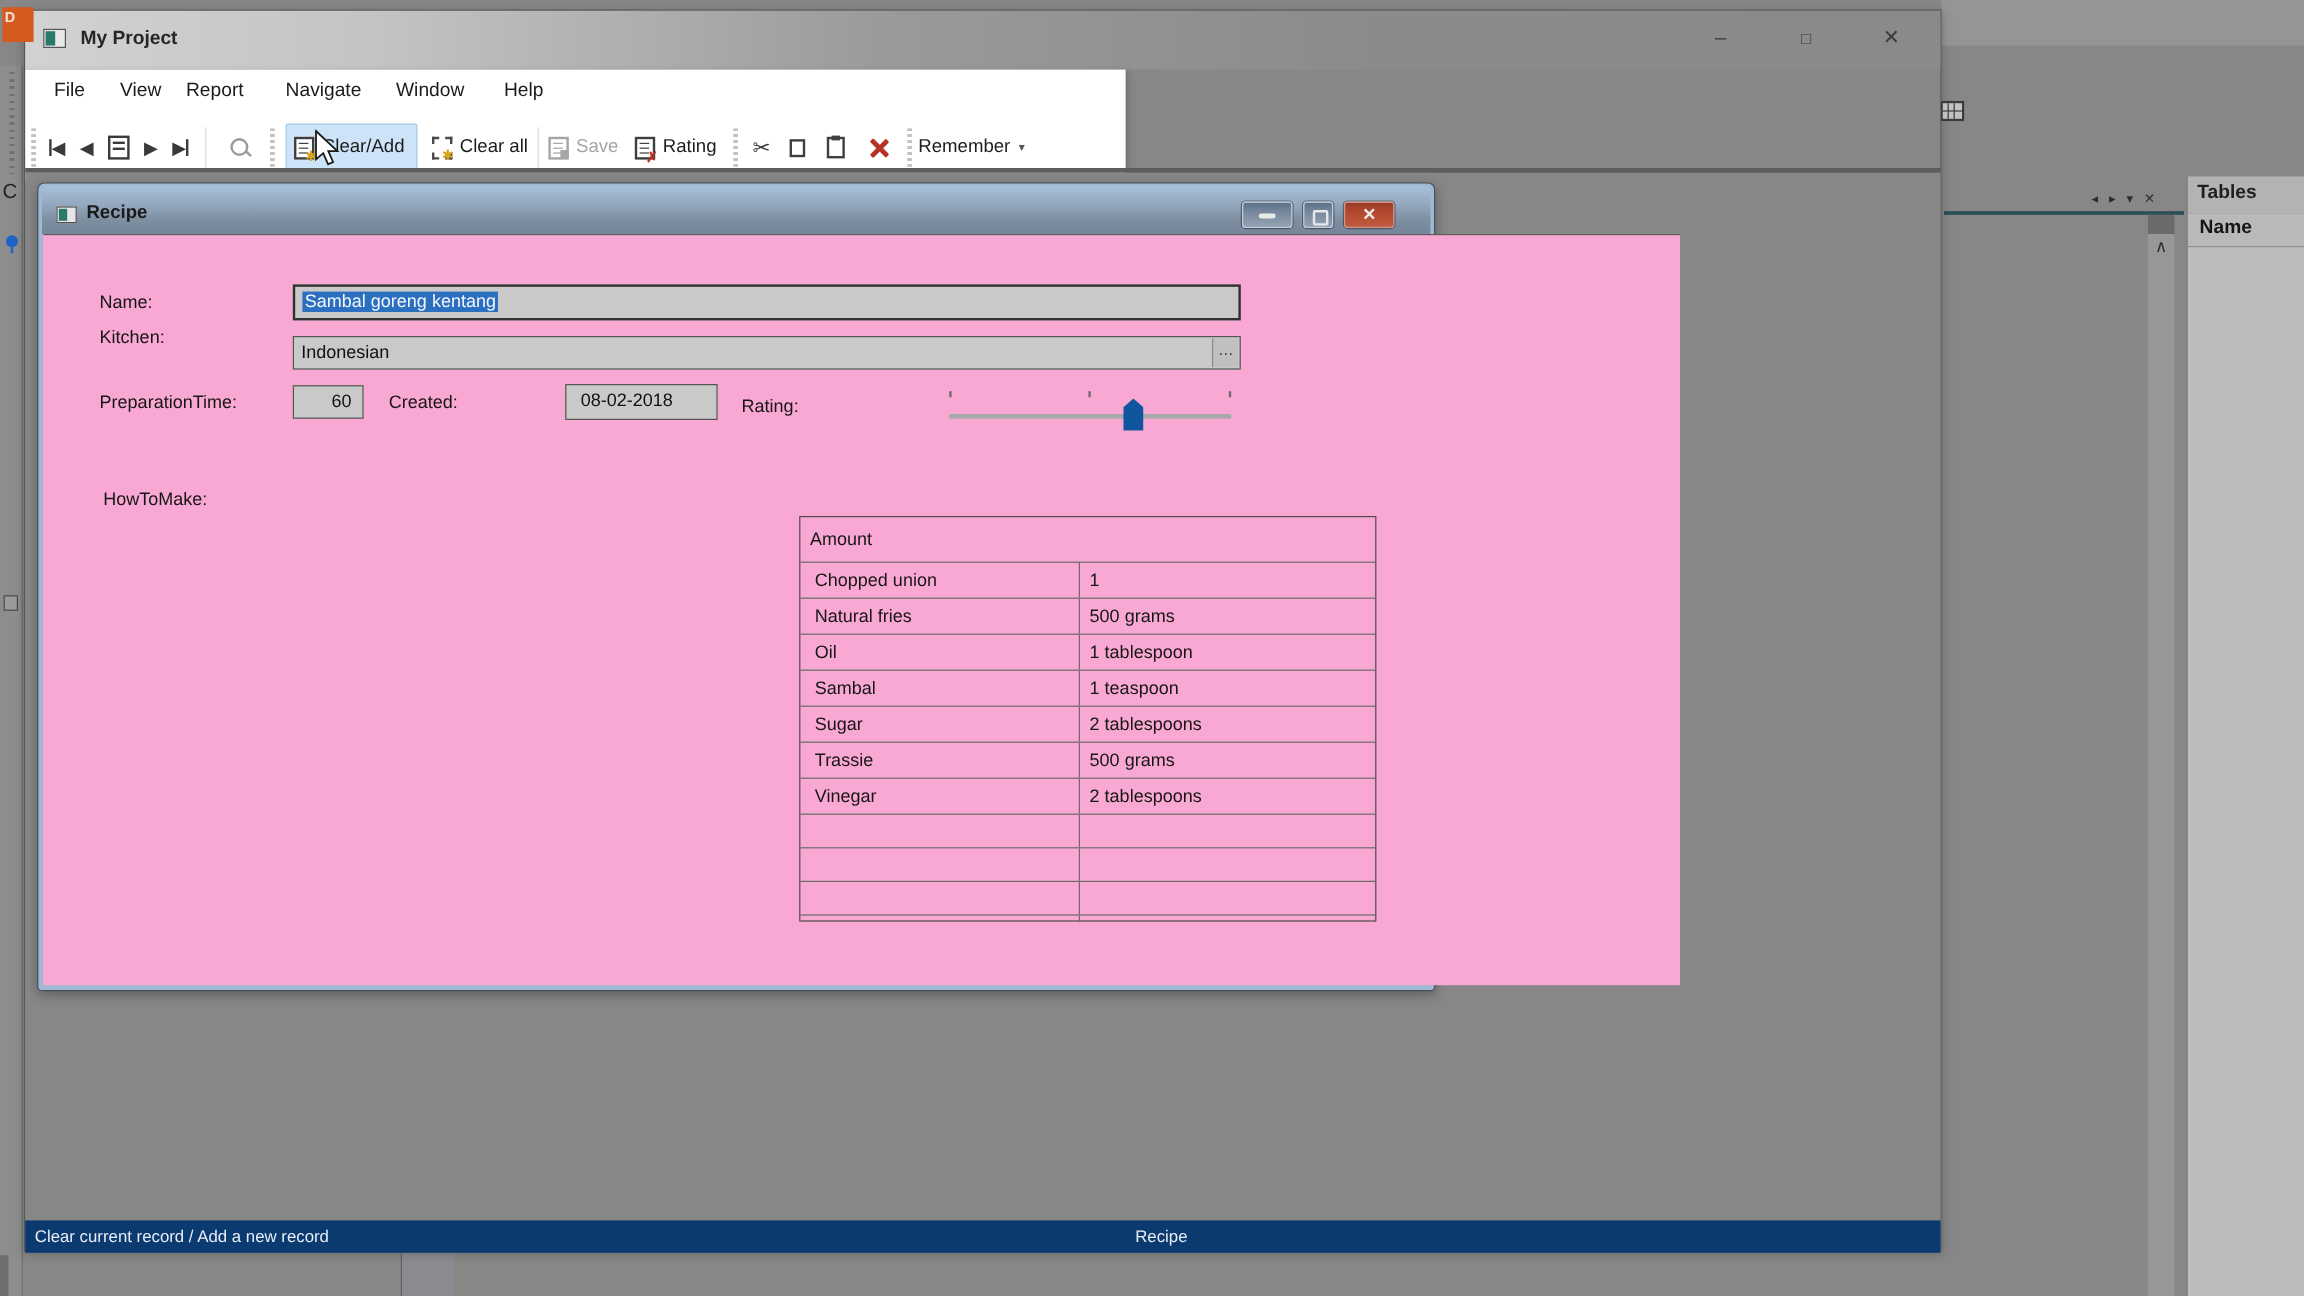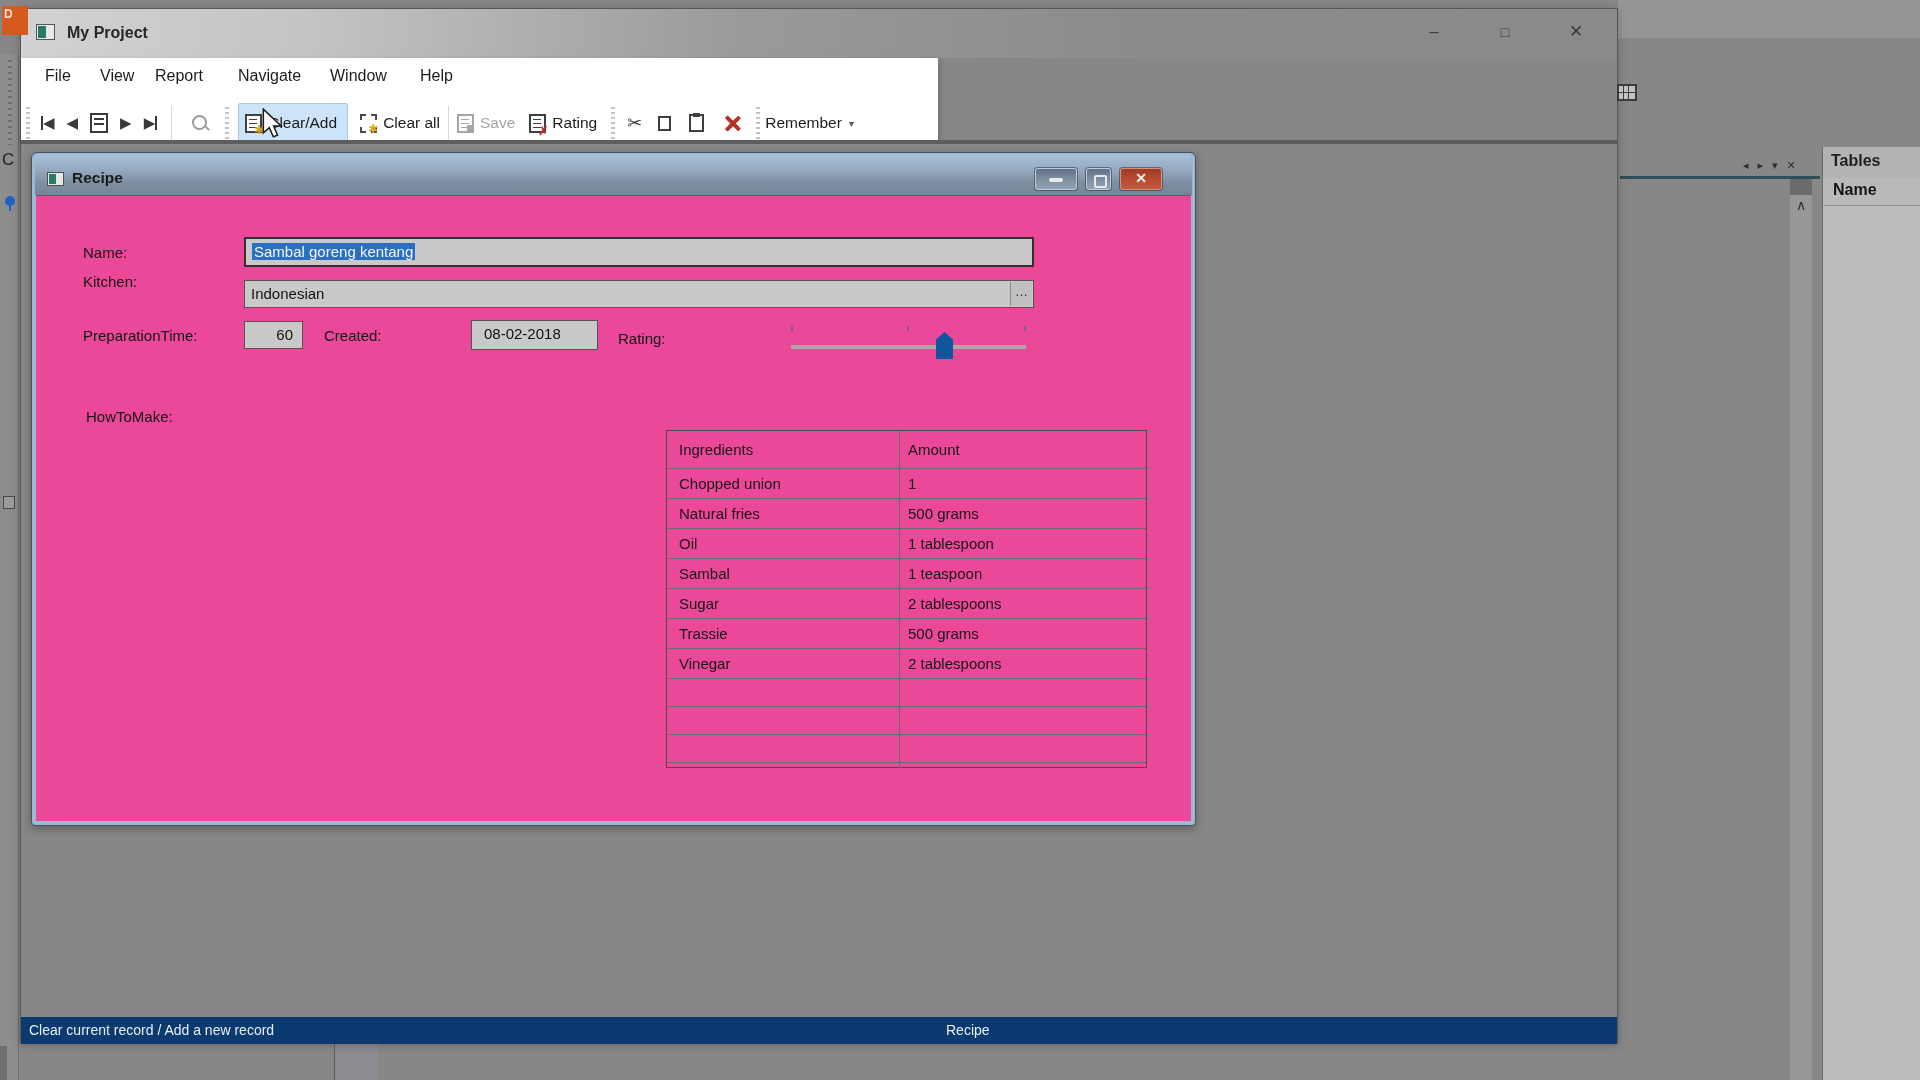--- a/index.html
+++ b/index.html
@@ -117,21 +117,21 @@
   .r-btns { position:absolute; right:30px; top:13px; display:flex; gap:9px; align-items:center; }
   .rb { border-radius:3px; height:22px; box-shadow:0 0 0 1px rgba(40,50,60,.55); position:relative; }
   .rb-min,.rb-close { width:42px; } .rb-max { width:25px; }
   .rb-min,.rb-max { background:linear-gradient(180deg,#5f7187 0%,#7b8ca0 45%,#93a3b5 100%); border:1px solid #c3ccd6; }
   .rb-min::after { content:""; position:absolute; left:13px; top:9px; width:14px; height:4px; background:#e9e9e9; border-radius:2px; }
   .rb-max::after { content:""; position:absolute; left:7px; top:6px; width:9px; height:9px;
      border:2px solid #e9e9e9; border-radius:2px; }
   .rb-close { background:linear-gradient(180deg,#9c3a24 0%,#b54a31 45%,#c05a3e 100%); border:1px solid #d7907c; }
   .rb-close::after { content:"✕"; position:absolute; left:0; top:1px; width:100%; text-align:center;
      color:#efefef; font-size:14px; font-weight:bold; }
-  .r-client { position:absolute; left:4px; top:42px; width:1155px; height:626px; background:#ec4899;
+  .r-client { position:absolute; left:4px; top:42px; width:1364px; height:626px; background:#f9a8d4;
      border-top:1px solid #5e5e5e; }
 
   .flabel { position:absolute; font-size:15px; color:#151515; }
   .field { position:absolute; background:#c9c9c9; border:1px solid #545454; font-size:15px; color:#111;
      padding:4px 6px 0 6px; }
   .name-field { border:2px solid #313131; }
   .sel-text { background:#2b6fc0; color:#f4f7fa; padding:0 2px; }
   .ellipsis-btn { position:absolute; right:1px; top:1px; width:22px; height:24px; background:#c0c0c0;
      border-left:1px solid #8a8a8a; text-align:center; font-size:13px; color:#333; line-height:20px; }
   .slider-tick { position:absolute; top:130px; width:2px; height:5px; background:#6d6d6d; }
@@ -297,21 +297,20 @@
             <div class="slider-tick" style="left:988px"></div>
             <div class="slider-track"></div>
             <div class="slider-thumb" style="left:900px"></div>
           </div>
 
 
           <div class="flabel" style="left:50px;top:212px">HowToMake:</div>
 
           <div class="ing-grid">
             <div class="g-row g-hdr">
-              <div class="g-c1">Ingredients</div>
               <div class="g-c2">Amount</div>
             </div>
             <div class="g-row g-data">
               <div class="g-c1">Chopped union</div>
               <div class="g-c2">1</div>
             </div>
             <div class="g-row g-data">
               <div class="g-c1">Natural fries</div>
               <div class="g-c2">500 grams</div>
             </div>

